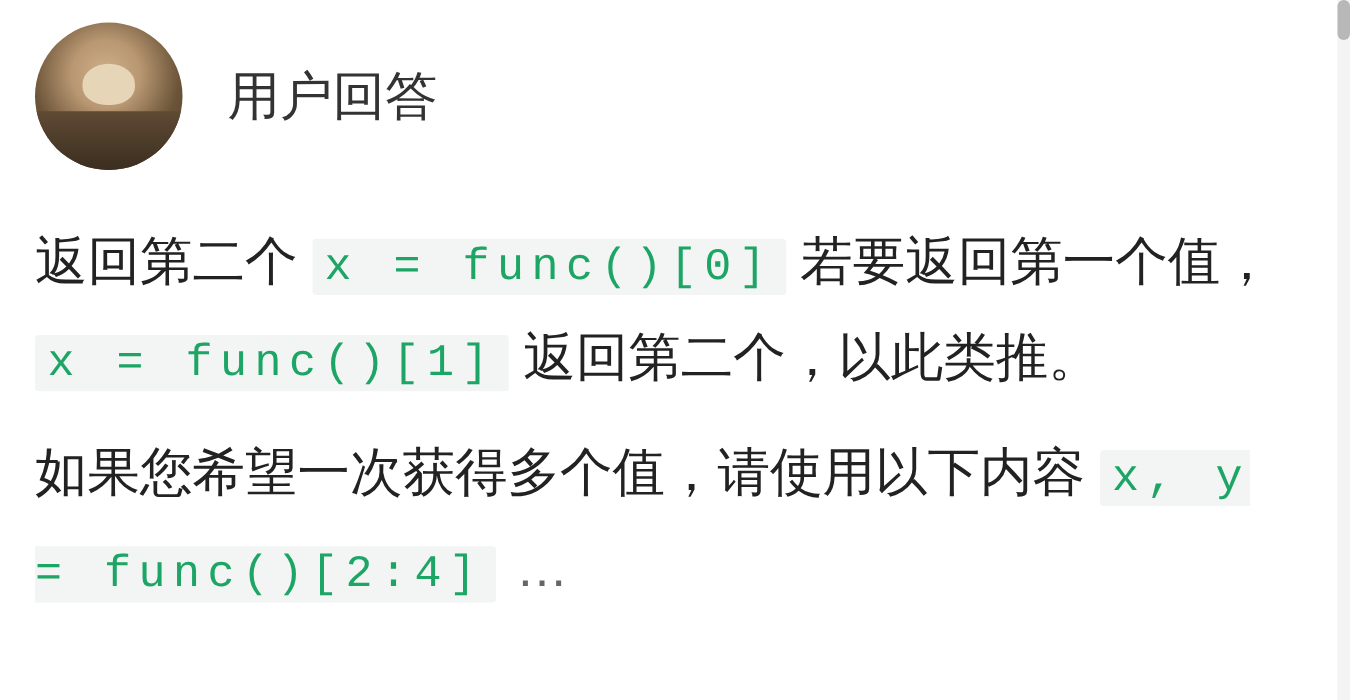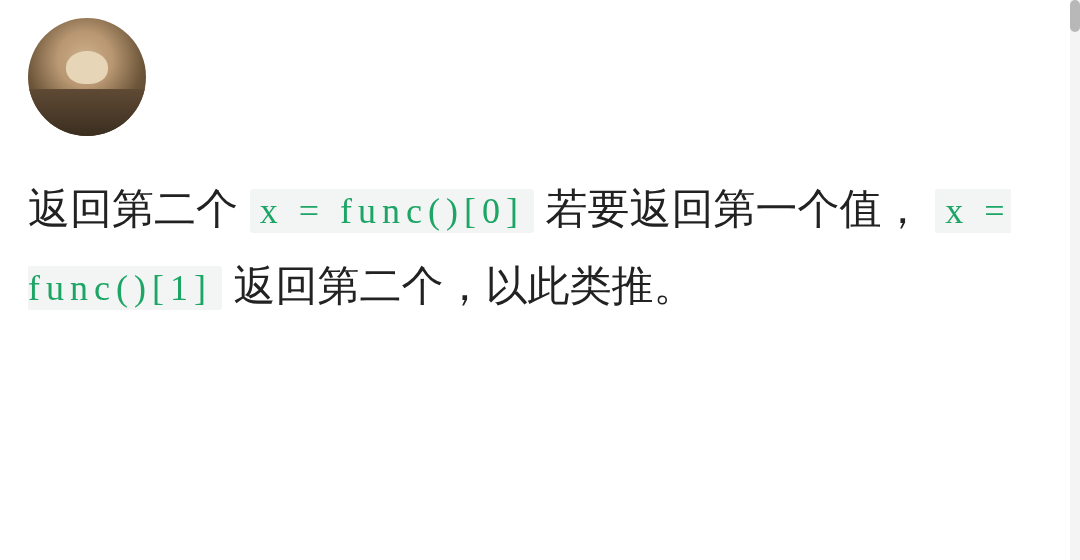--- a/index.html
+++ b/index.html
@@ -74,21 +74,21 @@
     }
     .content {
       font-size: 42px;
       line-height: 1.84;
       color: #222222;
     }
     .content p {
       margin-bottom: 14px;
     }
     code {
-      font-family: Liberation Serif, serif;
+      font-family: Liberation Mono, monospace;
       background: #f2f5f3;
       color: #1da566;
       padding: 2px 10px;
       font-size: 36px;
       letter-spacing: 6px;
       border-radius: 3px;
     }
     .ellipsis {
       color: #666;
       margin-left: 4px;
@@ -96,23 +96,29 @@
   </style>
 </head>
 <body>
 
 <div class="scrollbar">
   <div class="scrollbar-thumb"></div>
 </div>
 
 <div class="header">
   <div class="avatar"></div>
+  <div class="username">用户回答</div>
 </div>
 
 <div class="content">
   <p>
     <span>返回第二个</span>
     <code>x = func()[0]</code>
     <span>若要返回第一个值，</span>
     <code>x = func()[1]</code>
     <span>返回第二个，以此类推。</span>
   </p>
+  <p>
+    <span>如果您希望一次获得多个值，请使用以下内容</span>
+    <code>x, y = func()[2:4]</code>
+    <span class="ellipsis">…</span>
+  </p>
 </div>
 
 </body></html>

